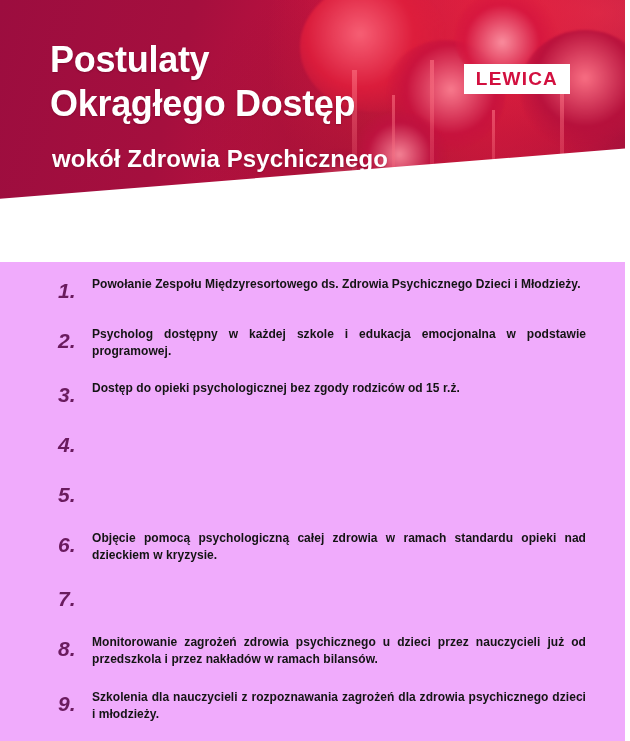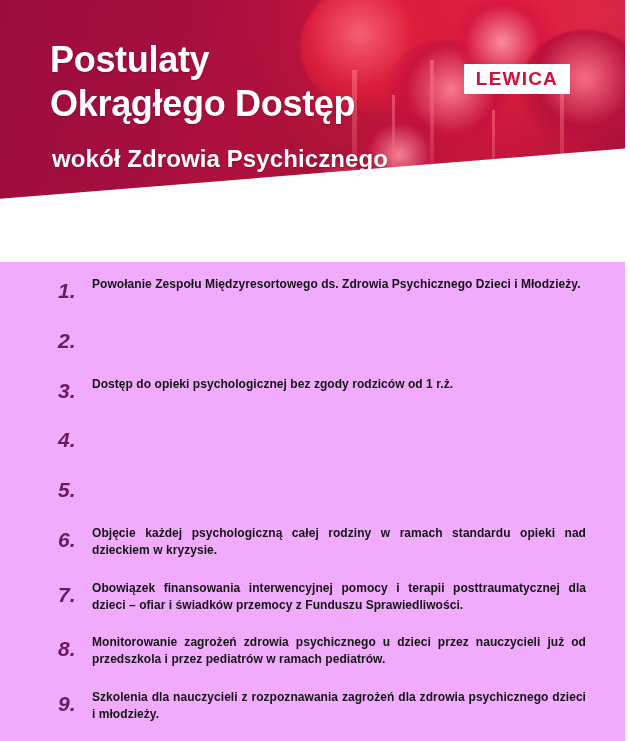--- a/index.html
+++ b/index.html
@@ -195,48 +195,48 @@
 
   <div class="content">
 
     <div class="item">
       <div class="num">1.</div>
       <div class="txt">Powołanie Zespołu Międzyresortowego ds. Zdrowia Psychicznego Dzieci i Młodzieży.</div>
     </div>
 
     <div class="item">
       <div class="num">2.</div>
+      <div class="txt">Psycholog dostępny w każdej szkole i edukacja emocjonalna w podstawie programowej.</div>
     </div>
 
     <div class="item">
       <div class="num">3.</div>
-      <div class="txt">Dostęp do opieki psychologicznej bez zgody rodziców od 1 r.ż.</div>
+      <div class="txt">Dostęp do opieki psychologicznej bez zgody rodziców od 15 r.ż.</div>
     </div>
 
     <div class="item">
       <div class="num">4.</div>
     </div>
 
     <div class="item">
       <div class="num">5.</div>
     </div>
 
     <div class="item">
       <div class="num">6.</div>
-      <div class="txt">Objęcie każdej psychologiczną całej rodziny w ramach standardu opieki nad dzieckiem w kryzysie.</div>
+      <div class="txt">Objęcie pomocą psychologiczną całej zdrowia w ramach standardu opieki nad dzieckiem w kryzysie.</div>
     </div>
 
     <div class="item">
       <div class="num">7.</div>
-      <div class="txt">Obowiązek finansowania interwencyjnej pomocy i terapii posttraumatycznej dla dzieci – ofiar i świadków przemocy z Funduszu Sprawiedliwości.</div>
     </div>
 
     <div class="item">
       <div class="num">8.</div>
-      <div class="txt">Monitorowanie zagrożeń zdrowia psychicznego u dzieci przez nauczycieli już od przedszkola i przez pediatrów w ramach pediatrów.</div>
+      <div class="txt">Monitorowanie zagrożeń zdrowia psychicznego u dzieci przez nauczycieli już od przedszkola i przez nakładów w ramach bilansów.</div>
     </div>
 
     <div class="item">
       <div class="num">9.</div>
       <div class="txt">Szkolenia dla nauczycieli z rozpoznawania zagrożeń dla zdrowia psychicznego dzieci i młodzieży.</div>
     </div>
 
   </div>
 </div>
 

